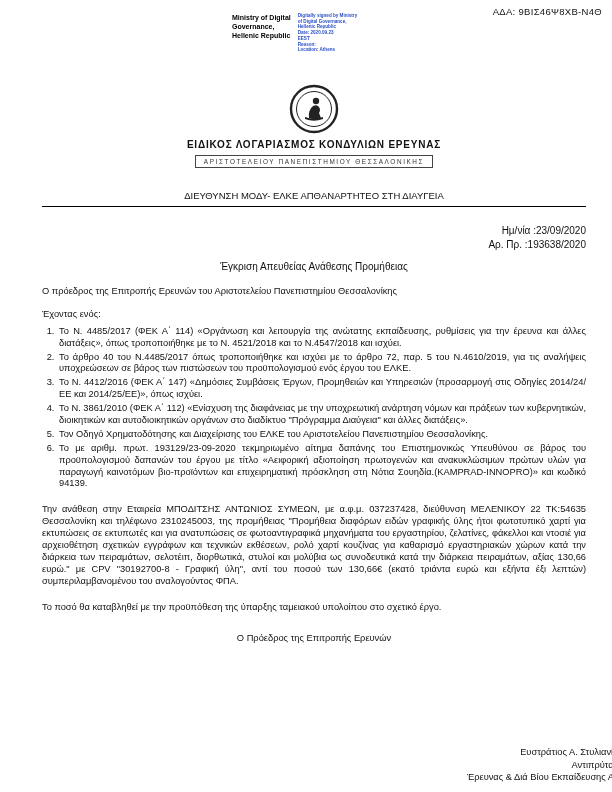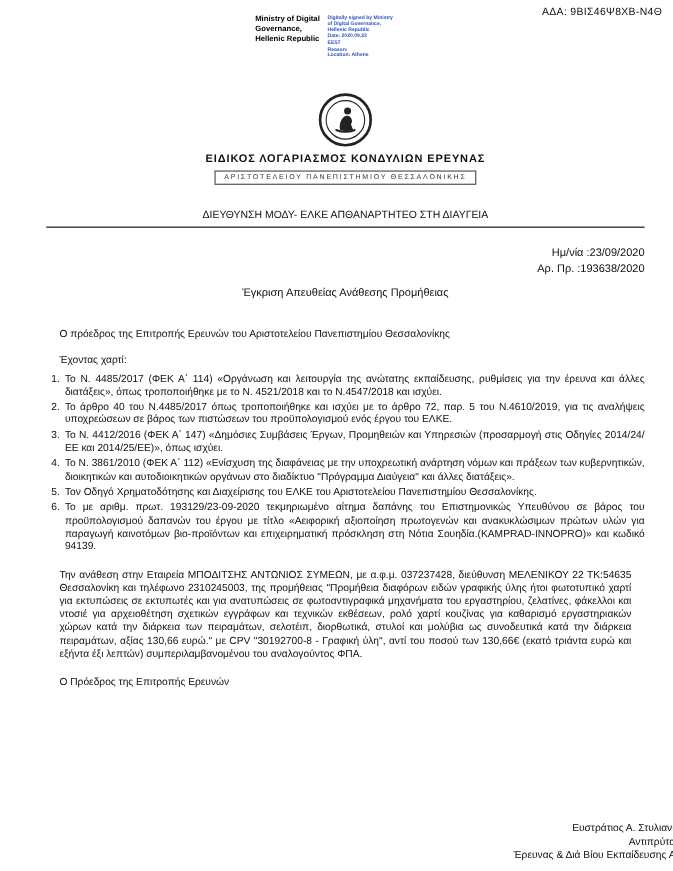--- a/index.html
+++ b/index.html
@@ -59,41 +59,41 @@
     text-align:right; font-size:10px; line-height:1.35;
   }
   .doc-title {
     position:absolute; top:261px; left:0; right:0;
     text-align:center; font-size:10px;
   }
   .body {
     position:absolute; top:286px; left:42px; right:42px;
     font-size:9.3px; line-height:1.28;
   }
-  .body p { margin:12px; }
+  .body p { margin:0; }
   .intro { margin-bottom:11px !important; }
   .having { margin-bottom:5px !important; }
   ol.legal-list {
     margin:0 0 14px 0; padding-left:15px;
   }
   ol.legal-list li {
     margin-bottom:2px;
     text-align:justify;
     padding-left:2px;
   }
   .decision-heading {
     text-align:center;
     margin:15px 0 14px 0 !important;
   }
   .decision-body {
     text-align:justify;
     margin-bottom:14px !important;
   }
   .closing { margin-bottom:20px !important; }
-  .signoff { text-align:left; margin-top:4px !important; }
+  .signoff { text-align:center; margin-top:4px !important; }
   .signature {
     position:absolute; bottom:8px; left:0; right:0;
     text-align:right; font-size:9.3px; line-height:1.35;
   }
 </style>
 </head>
 <body>
 
 <div class="page">
 
@@ -135,32 +135,33 @@
 
   <div class="dates">
     <div>Ημ/νία :23/09/2020</div>
     <div>Αρ. Πρ. :193638/2020</div>
   </div>
 
   <div class="doc-title">Έγκριση Απευθείας Ανάθεσης Προμήθειας</div>
 
   <div class="body">
     <p class="intro">Ο πρόεδρος της Επιτροπής Ερευνών του Αριστοτελείου Πανεπιστημίου Θεσσαλονίκης</p>
-    <p class="having">Έχοντας χαρτί:</p>
+    <p class="having">Έχοντας ενός:</p>
 
     <ol class="legal-list">
       <li>Το Ν. 4485/2017 (ΦΕΚ Α΄ 114) «Οργάνωση και λειτουργία της ανώτατης εκπαίδευσης, ρυθμίσεις για την έρευνα και άλλες διατάξεις», όπως τροποποιήθηκε με το Ν. 4521/2018 και το Ν.4547/2018 και ισχύει.</li>
       <li>Το άρθρο 40 του Ν.4485/2017 όπως τροποποιήθηκε και ισχύει με το άρθρο 72, παρ. 5 του Ν.4610/2019, για τις αναλήψεις υποχρεώσεων σε βάρος των πιστώσεων του προϋπολογισμού ενός έργου του ΕΛΚΕ.</li>
       <li>Το Ν. 4412/2016 (ΦΕΚ Α΄ 147) «Δημόσιες Συμβάσεις Έργων, Προμηθειών και Υπηρεσιών (προσαρμογή στις Οδηγίες 2014/24/ΕΕ και 2014/25/ΕΕ)», όπως ισχύει.</li>
       <li>Το Ν. 3861/2010 (ΦΕΚ Α΄ 112) «Ενίσχυση της διαφάνειας με την υποχρεωτική ανάρτηση νόμων και πράξεων των κυβερνητικών, διοικητικών και αυτοδιοικητικών οργάνων στο διαδίκτυο "Πρόγραμμα Διαύγεια" και άλλες διατάξεις».</li>
       <li>Τον Οδηγό Χρηματοδότησης και Διαχείρισης του ΕΛΚΕ του Αριστοτελείου Πανεπιστημίου Θεσσαλονίκης.</li>
       <li>Το με αριθμ. πρωτ. 193129/23-09-2020 τεκμηριωμένο αίτημα δαπάνης του Επιστημονικώς Υπευθύνου σε βάρος του προϋπολογισμού δαπανών του έργου με τίτλο «Αειφορική αξιοποίηση πρωτογενών και ανακυκλώσιμων πρώτων υλών για παραγωγή καινοτόμων βιο-προϊόντων και επιχειρηματική πρόσκληση στη Νότια Σουηδία.(KAMPRAD-INNOPRO)» και κωδικό 94139.</li>
     </ol>
 
     <p class="decision-body">Την ανάθεση στην Εταιρεία ΜΠΟΔΙΤΣΗΣ ΑΝΤΩΝΙΟΣ ΣΥΜΕΩΝ, με α.φ.μ. 037237428, διεύθυνση ΜΕΛΕΝΙΚΟΥ 22 ΤΚ:54635 Θεσσαλονίκη και τηλέφωνο 2310245003, της προμήθειας "Προμήθεια διαφόρων ειδών γραφικής ύλης ήτοι φωτοτυπικό χαρτί για εκτυπώσεις σε εκτυπωτές και για ανατυπώσεις σε φωτοαντιγραφικά μηχανήματα του εργαστηρίου, ζελατίνες, φάκελλοι και ντοσιέ για αρχειοθέτηση σχετικών εγγράφων και τεχνικών εκθέσεων, ρολό χαρτί κουζίνας για καθαρισμό εργαστηριακών χώρων κατά την διάρκεια των πειραμάτων, σελοτέιπ, διορθωτικά, στυλοί και μολύβια ως συνοδευτικά κατά την διάρκεια πειραμάτων, αξίας 130,66 ευρώ." με CPV "30192700-8 - Γραφική ύλη", αντί του ποσού των 130,66€ (εκατό τριάντα ευρώ και εξήντα έξι λεπτών) συμπεριλαμβανομένου του αναλογούντος ΦΠΑ.</p>
+    <p class="closing">Το ποσό θα καταβληθεί με την προϋπόθεση της ύπαρξης ταμειακού υπολοίπου στο σχετικό έργο.</p>
     <p class="signoff">Ο Πρόεδρος της Επιτροπής Ερευνών</p>
   </div>
 
   <div class="signature">
     <div>Ευστράτιος Α. Στυλιανίδης</div>
     <div>Αντιπρύτανης</div>
     <div>Έρευνας &amp; Διά Βίου Εκπαίδευσης ΑΠΘ</div>
   </div>
 
 </div>

